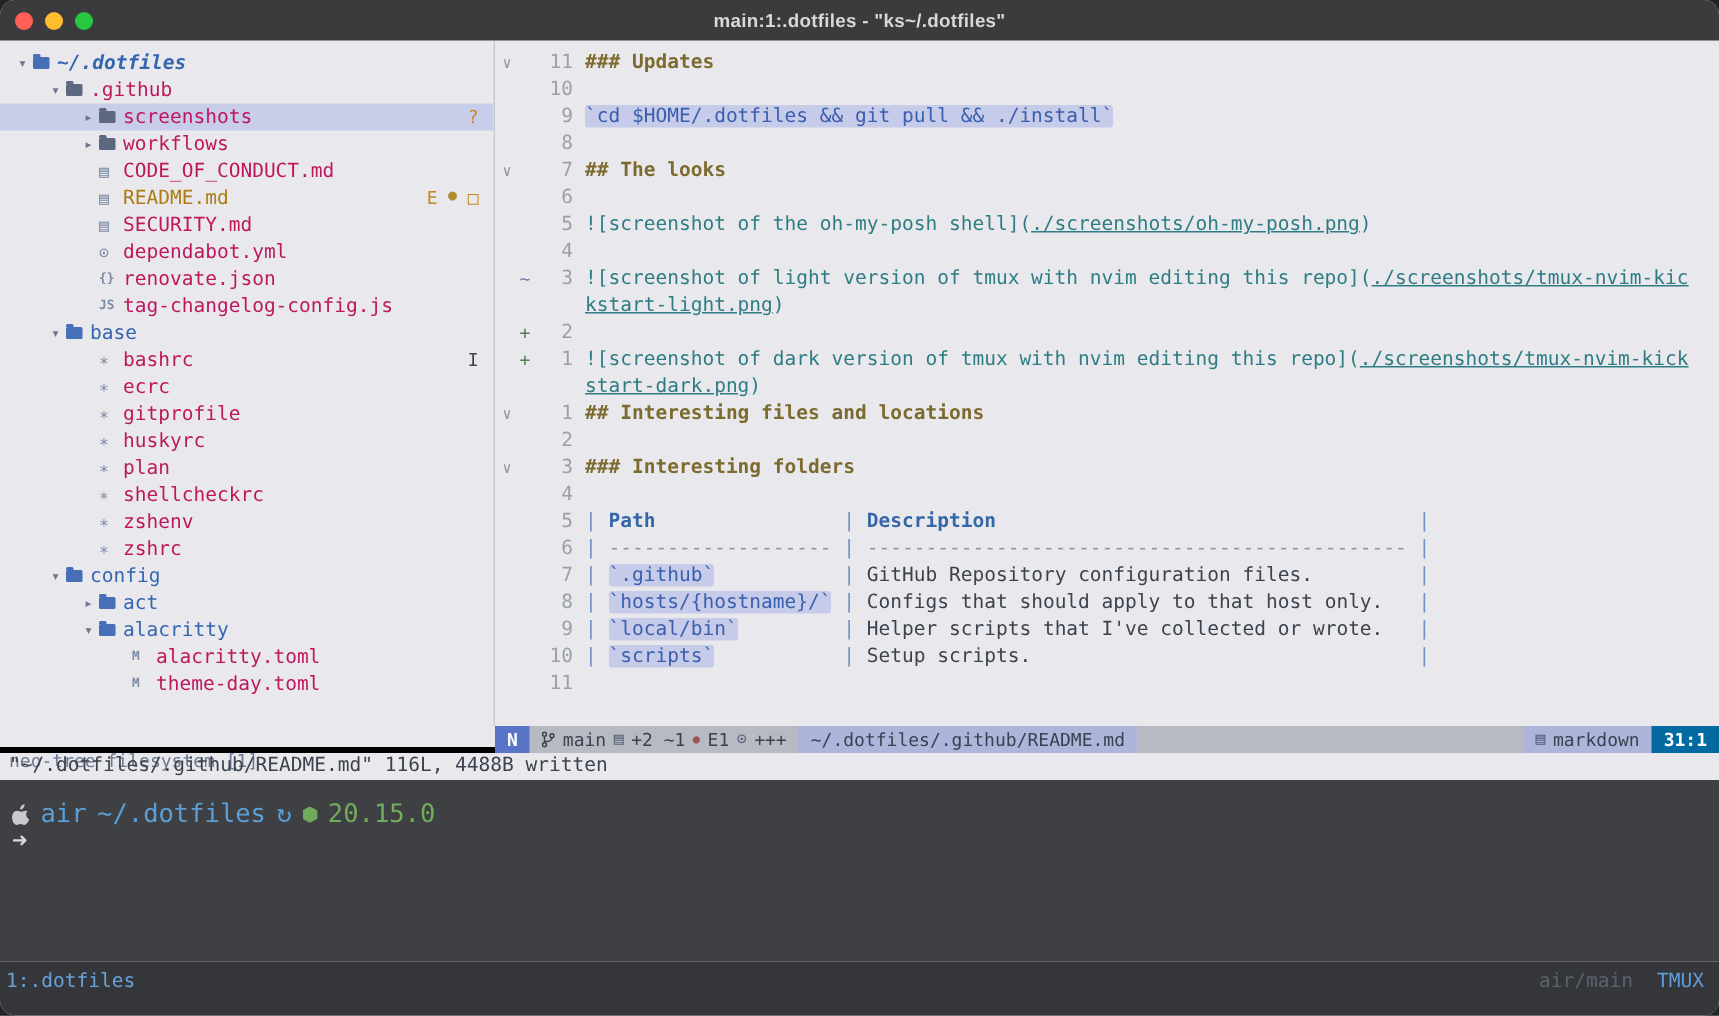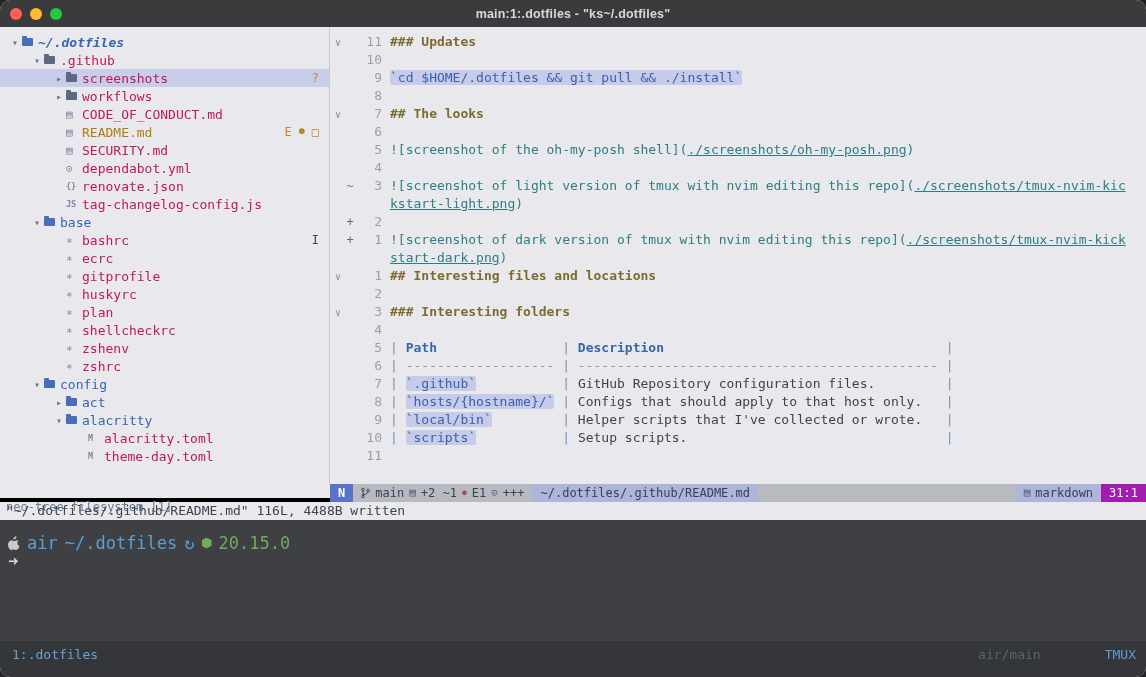--- a/index.html
+++ b/index.html
@@ -52,34 +52,34 @@
   
   .statusrow{height:18px;display:flex;font-size:12px;}
   .neotree-status{width:330px;flex:none;background:#000000;color:#6a7890;padding-left:6px;line-height:18px;box-sizing:border-box;white-space:pre;margin-top:14px;}
   .lualine{flex:1;display:flex;background:#b8bac2;line-height:18px;color:#3a4150;overflow:hidden;}
   .seg{padding:0 8px;white-space:pre;height:18px;}
   .seg.mode{background:#5874c6;color:#fff;font-weight:bold;}
   .seg.info{display:flex;align-items:center;gap:5px;}
   .seg.path{background:#aeb5da;}
   .ll-spacer{flex:1;}
   .seg.ft{background:#aeb5da;display:flex;align-items:center;gap:5px;}
-  .seg.pos{background:#a21caf;color:#fff;font-weight:normal;}
+  .seg.pos{background:#0369a1;color:#fff;font-weight:bold;}
   .ic{font-size:11px;color:#55607a;}
   .ic.err{color:#a05555;font-size:8px;}
   
   .cmdline{height:18px;background:#e9e9ed;color:#3d434e;font-size:13px;line-height:18px;padding-left:6px;white-space:pre;}
   
   .shellpane{height:121px;background:#3e4043;padding:14px 0 0 8px;box-sizing:border-box;font-size:17px;}
   .promptline{height:18px;display:flex;align-items:center;gap:7px;color:#5b9fd6;white-space:pre;}
   .p-seg{color:#5b9fd6}
   .p-node{color:#70ac5c}
   .hexagon{width:10px;height:11px;flex:none;background:#70ac5c;clip-path:polygon(50% 0,100% 25%,100% 75%,50% 100%,0 75%,0 25%);display:inline-block;}
   .arrowline{height:18px;line-height:18px;color:#d8d9da;font-weight:bold;}
   
-  .tmuxbar{height:36px;background:#343639;display:flex;align-items:flex-start;padding:5px 10px 0 12px;box-sizing:border-box;font-size:13px;line-height:18px;gap:48px;}
+  .tmuxbar{height:36px;background:#343639;display:flex;align-items:flex-start;padding:5px 10px 0 4px;box-sizing:border-box;font-size:13px;line-height:18px;}
   .tm-left{color:#68a2d8;}
   .tm-spacer{flex:1;}
   .tm-session{color:#59636e;margin-right:16px;}
   .tm-badge{color:#5f9cd6;}
 </style>
 </head>
 <body>
 
 <div class="window">
 

